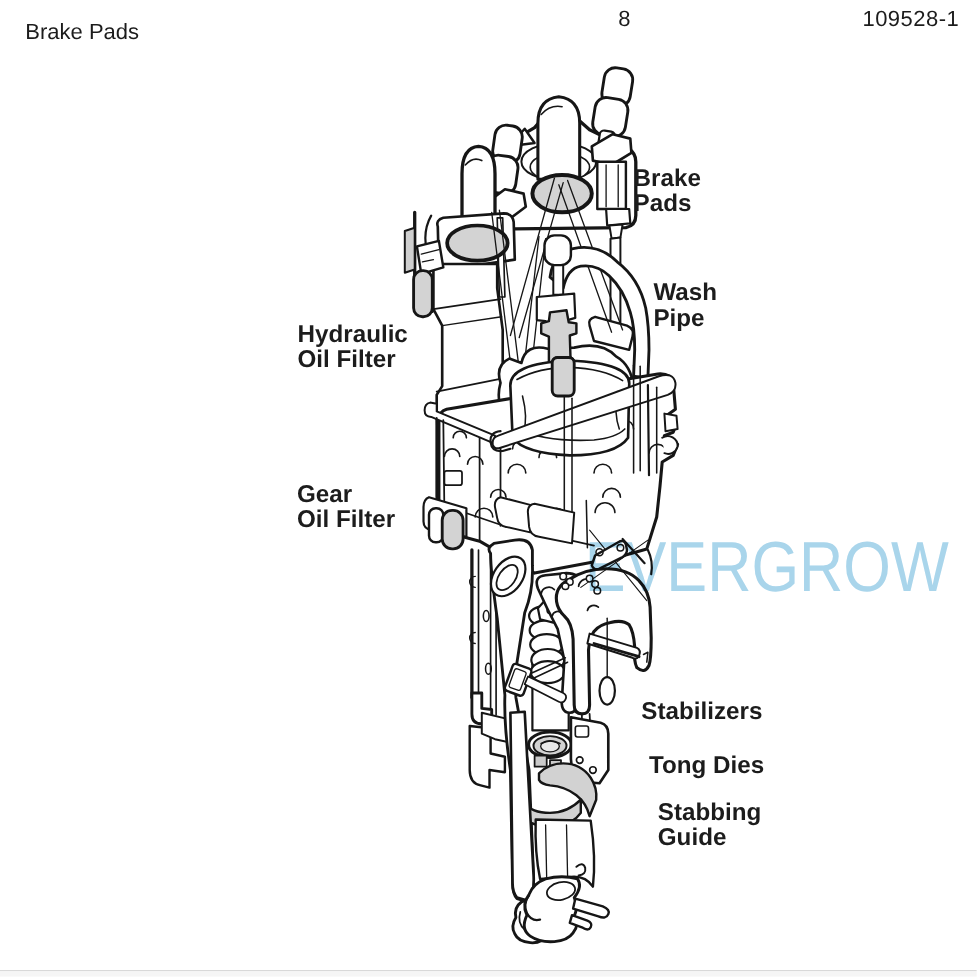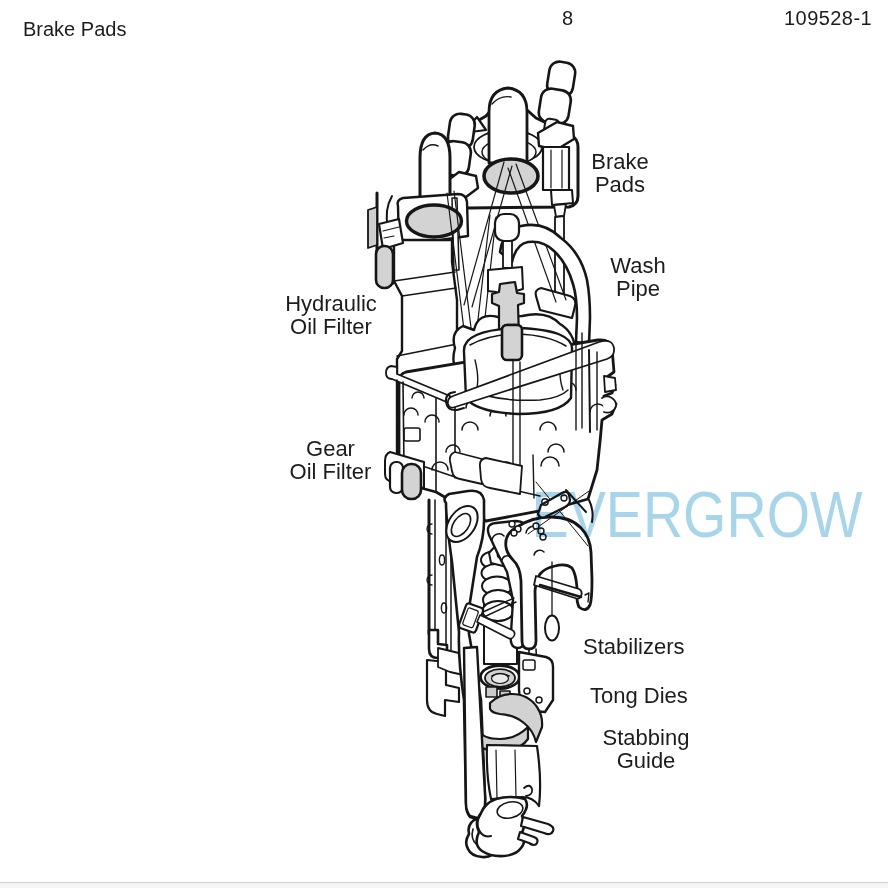--- a/index.html
+++ b/index.html
@@ -1,18 +1,18 @@
 <!DOCTYPE html>
 <html><head>
 <meta charset="utf-8">
 <style>
   html,body{margin:0;padding:0;width:888px;height:888px;background:#ffffff;overflow:hidden;}
   body{font-family:"Liberation Sans", sans-serif;position:relative;}
   .hdr{position:absolute;top:7.7px;font-size:20px;line-height:20px;color:#1c1c1c;white-space:nowrap;}
-  .lbl{position:absolute;font-size:22px;font-weight:normal;color:#1c1c1c;line-height:23px;text-align:center;white-space:nowrap;}
+  .lbl{position:absolute;font-size:22px;font-weight:bold;color:#1c1c1c;line-height:23px;white-space:nowrap;}
   #wm{position:absolute;left:0;top:0;mix-blend-mode:multiply;}
   #botline{position:absolute;left:0;top:882px;width:888px;height:1px;background:#cfcfcf;}
   #botstrip{position:absolute;left:0;top:883px;width:888px;height:5px;background:#f5f5f5;}
   svg{position:absolute;left:0;top:0;}
 </style>
 </head>
 <body>
 <div class="hdr" style="left:23px;font-weight:normal;margin-top:11px;">Brake Pads</div>
 <div class="hdr" style="left:562px;">8</div>
 <div class="hdr" style="left:770px;letter-spacing:0.45px;margin-left:14px;">109528-1</div>

